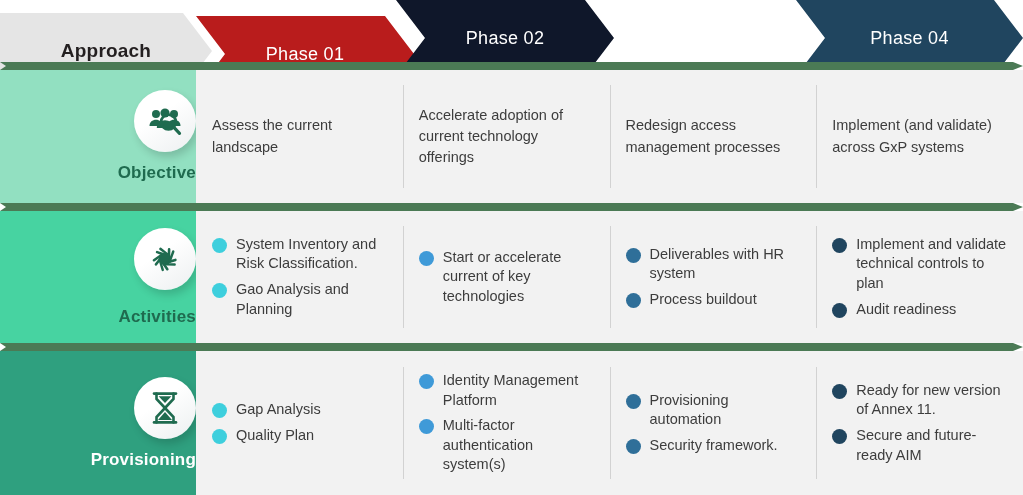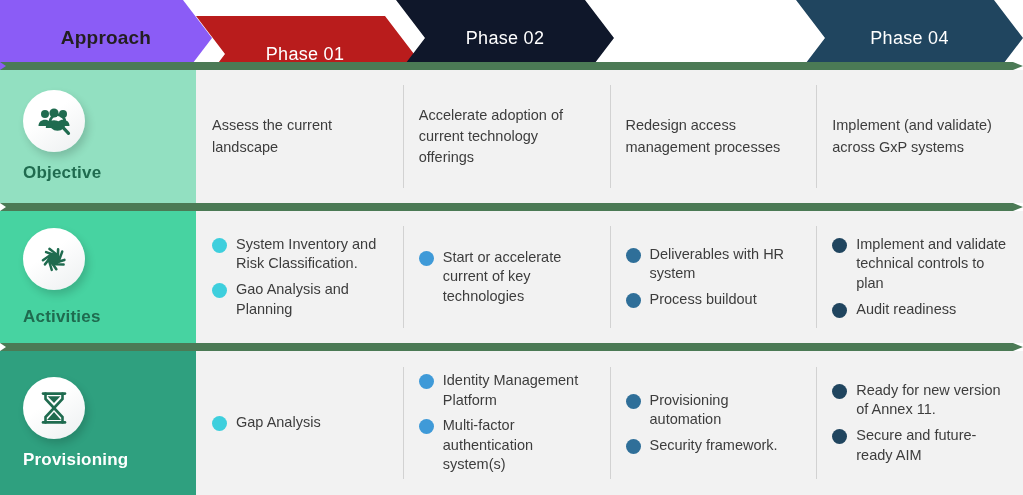--- a/index.html
+++ b/index.html
@@ -7,22 +7,22 @@
     width: 1023px; height: 495px;
     background: #ffffff;
     font-family: "Liberation Sans", sans-serif;
     overflow: hidden;
   }
   #board { position: relative; width: 1023px; height: 495px; background: #ffffff; }
 
   
   .header { position: absolute; left: 0; top: 0; width: 1023px; height: 76px; }
   .approach-cell {
-    position: absolute; left: 0; top: 0; width: 212px; height: 76px;
-    background: #8b5cf6;
+    position: absolute; left: 0; top: 13px; width: 212px; height: 76px;
+    background: #e5e5e5;
     clip-path: polygon(0 0, 183px 0, 212px 38px, 183px 76px, 0 76px);
     display: flex; align-items: center; justify-content: center; text-align: right;
   }
   .approach-label {
     font-size: 19px; font-weight: bold; color: #231f20; letter-spacing: .2px;
   }
   .chev {
     position: absolute; top: 0; height: 76px;
     display: flex; align-items: center; justify-content: center;
     clip-path: polygon(0 0, calc(100% - 29px) 0, 100% 38px, calc(100% - 29px) 76px, 0 76px, 29px 38px);
@@ -32,21 +32,21 @@
   
   .sep {
     position: absolute; left: 0; height: 8px; background: #4b7a55;
     clip-path: polygon(0 0, calc(100% - 10px) 0, 100% 50%, calc(100% - 10px) 100%, 0 100%, 6px 50%);
   }
 
   
   .row { position: absolute; left: 0; width: 1023px; }
   .row-left {
     position: absolute; left: 0; top: 0; width: 196px; height: 100%;
-    display: flex; flex-direction: column; align-items: flex-start; justify-content: center; padding-left: 23px;
+    display: flex; flex-direction: column; align-items: flex-end; justify-content: center; padding-left: 23px;
   }
   .row-body {
     position: absolute; left: 196px; top: 0; width: 827px; height: 100%;
     background: #f2f2f2; display: flex;
   }
   .col {
     flex: 1 1 0; position: relative; padding: 0 16px;
     display: flex; flex-direction: column; justify-content: center;
   }
   .col + .col::before {
@@ -222,20 +222,24 @@
         </div>
         <div class="row-title" style="color: rgb(255, 255, 255);">Provisioning</div>
       </div>
       <div class="row-body">
         <div class="col">
           <ul class="bullets">
             <li class="bullet-item">
               <span class="dot" style="background: rgb(62, 207, 221);"></span>
               <span class="btext">Gap Analysis</span>
             </li>
+            <li class="bullet-item">
+              <span class="dot" style="background: rgb(62, 207, 221);"></span>
+              <span class="btext">Quality Plan</span>
+            </li>
           </ul>
         </div>
         <div class="col">
           <ul class="bullets">
             <li class="bullet-item">
               <span class="dot" style="background: rgb(63, 154, 216);"></span>
               <span class="btext">Identity Management Platform</span>
             </li>
             <li class="bullet-item">
               <span class="dot" style="background: rgb(63, 154, 216);"></span>

